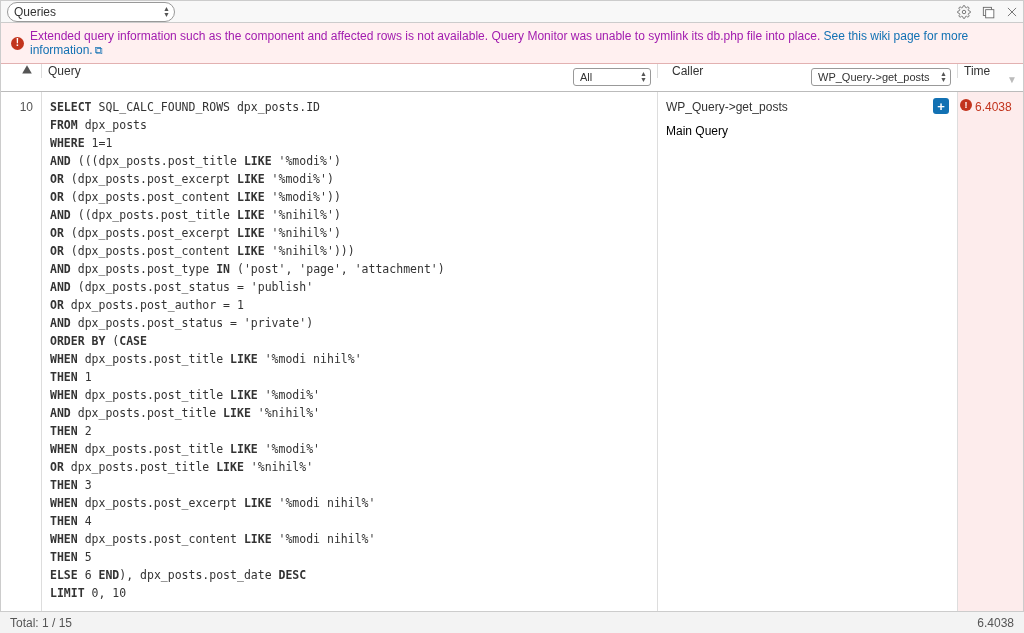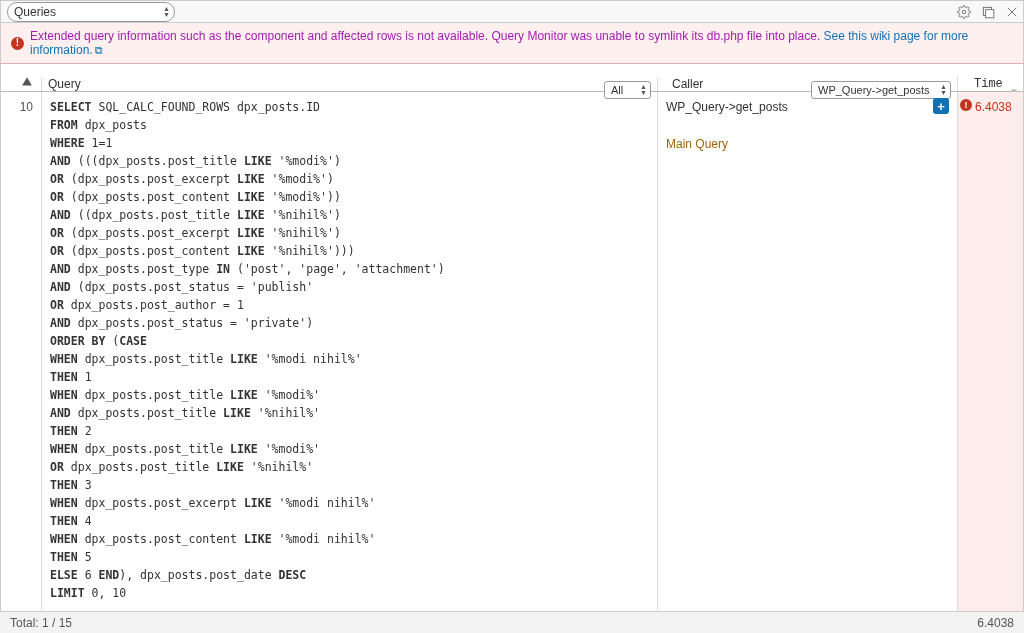--- a/index.html
+++ b/index.html
@@ -68,49 +68,49 @@
     display: flex;
     align-items: center;
     justify-content: center;
     flex-shrink: 0;
   }
   .notice-text { color: #a21caf; }
   .notice-link { color: #1271b3; text-decoration: none; }
   .ext-icon { color: #1271b3; font-size: 11px; margin-left: 2px; }
   .header-row {
     display: flex;
-    align-items: flex-end;
+    align-items: flex-start;
     height: 28px;
     background: #fff;
     border-bottom: 1px solid #bbb;
     font-size: 12px;
   }
   .col-num   { width: 40px; flex-shrink:0; text-align: right; padding-right: 8px; }
   .col-query { flex: 1 1 auto; padding-left: 6px; border-left: 1px solid #ddd; position:relative; }
   .col-caller{ width: 300px; flex-shrink:0; padding-left: 14px; border-left: 1px solid #ddd; position:relative; }
-  .col-time  { width: 66px; flex-shrink:0; padding-left: 16px; border-left: 1px solid #ddd; position:relative;font-family:Liberation Mono, monospace; }
+  .col-time  { width: 66px; flex-shrink:0; padding-left: 6px; border-left: 1px solid #ddd; position:relative; }
   .header-row .col-num svg { width:12px; height:12px; fill:#555; }
   .header-row .lbl { font-weight: normal; }
   .header-row .mini-select { position:absolute; right:6px; top:4px; height:18px; font-size:11px; }
   .mini-select { display:inline-flex; align-items:center; padding:0 16px 0 6px; border:1px solid #999; border-radius:3px; background:#fff; position:relative; }
   .mini-select .arrows { position:absolute; right:3px; font-size:7px; line-height:6px; color:#555; display:flex; flex-direction:column; }
   .sort-tri { position:absolute; right:6px; top:10px; color:#bbb; font-size:10px; }
   .body-row {
     display:flex;
     font-family: Menlo, Consolas, monospace;
     font-size: 11.5px;
     line-height: 18px;
     min-height: 548px;
   }
   .body-row .col-num { font-family: -apple-system, sans-serif; font-size:12px; color:#555; padding-top:6px; }
   .body-row .col-query { padding:6px 8px; white-space: pre; overflow-x:auto; }
   .body-row .col-caller { font-family: -apple-system, sans-serif; font-size:12px; padding:6px 8px; position:relative; }
   .body-row .col-time { background:#fdecec; font-family: -apple-system, sans-serif; font-size:12px; padding:6px 4px 6px 2px; }
   .caller-main { color:#333; }
-  .caller-sub { color:#a16207; margin-top:19px; }
+  .caller-sub { color:#000000; margin-top:6px; }
   .plus-badge {
     position:absolute; right:8px; top:6px;
     width:16px; height:16px; border-radius:3px;
     background:#1271b3; color:#fff;
     display:flex; align-items:center; justify-content:center;
     font-size:13px; font-weight:bold; line-height:1;
     cursor:pointer;
   }
   .time-cell { display:flex; align-items:flex-start; gap:3px; color:#c2341d; font-weight:500; }
   .time-cell .warn {
@@ -180,21 +180,21 @@
 </div>
 
 <div class="header-row">
   <div class="col-num">
     <svg viewBox="0 0 10 10">
         <polygon points="5,1 9,8 1,8"></polygon>
       </svg>
   </div>
   <div class="col-query">
     <span class="lbl">Query</span>
-    <span class="mini-select" style="width:47px;">
+    <span class="mini-select" style="width:78px;">
       <span>All</span>
       <span class="arrows">
           <span>▲</span>
           <span>▼</span>
         </span>
     </span>
   </div>
   <div class="col-caller">
     <span class="lbl">Caller</span>
     <span class="mini-select" style="width:140px;">

